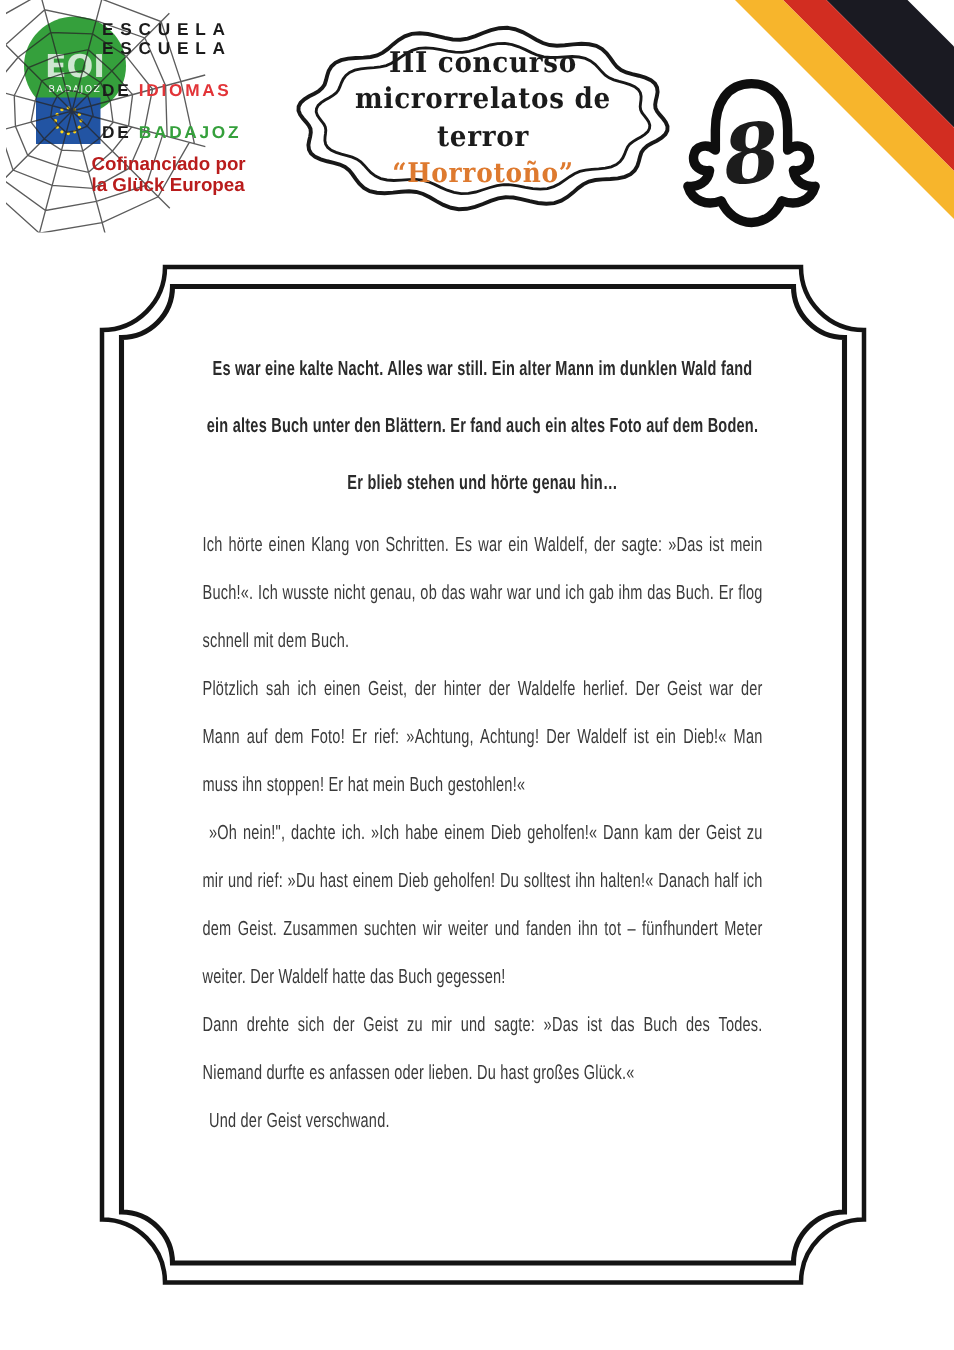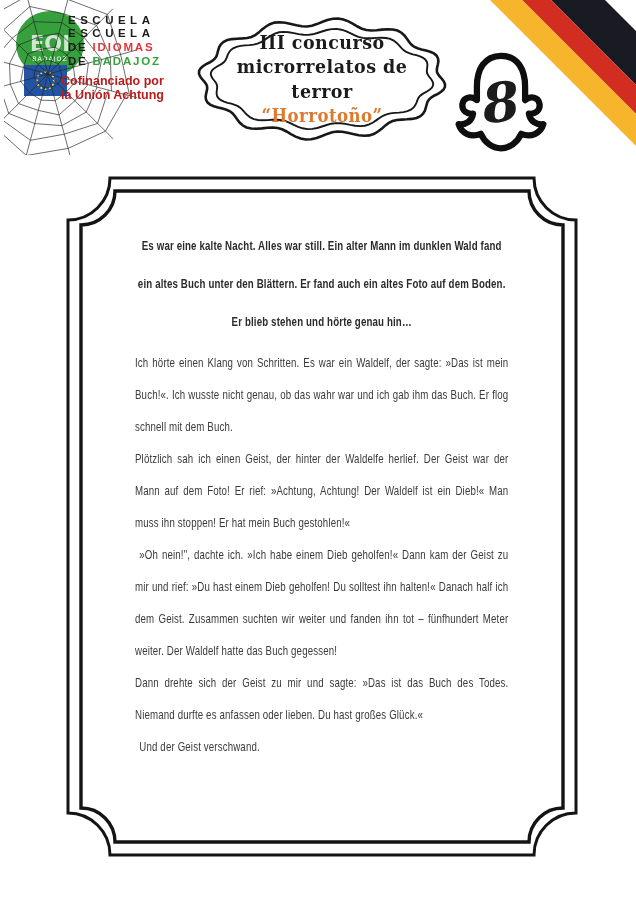--- a/index.html
+++ b/index.html
@@ -9,21 +9,21 @@
     overflow:hidden; font-family:"Liberation Sans", sans-serif;
     margin:0 auto;
   }
   svg { display:block; }
 
   
   .logo { position:absolute; left:4px; top:0; width:180px; height:155px; }
   .logo-svg { position:absolute; left:0; top:0; }
   .school-text { position:absolute; left:64px; top:14px; white-space:nowrap; }
   .school-line { font-size:11.5px; font-weight:bold; letter-spacing:4.5px; color:#1b1b1b; line-height:13px; }
-  .school-mix { font-size:11.5px; font-weight:bold; letter-spacing:1.8px; color:#1b1b1b; line-height:13px; margin-top:1px; }
+  .school-mix { font-size:11.5px; font-weight:bold; letter-spacing:1.8px; color:#1b1b1b; line-height:13px; margin-top:15px; }
   .school-mix .red   { color:#e23438; }
   .school-mix .green { color:#35a03c; }
   .cofinance { margin-top:6px; margin-left:-7px; }
   .cofinance div { font-size:12.5px; font-weight:bold; color:#b91c1c; line-height:14px; }
 
   
   .badge { position:absolute; left:196px; top:16px; width:252px; height:126px;text-decoration:underline; }
   .badge-text {
     position:absolute; inset:0; display:flex; flex-direction:column;
     align-items:center; justify-content:center; text-align:center;
@@ -86,21 +86,21 @@
         </g>
       <path id="webpath" fill="none" stroke="#262626" stroke-width="0.9" opacity="0.75" d="M44 74L132.9 97.7M44 74L109.2 138.9M44 74L68.0 162.8M44 74L20.3 162.9M44 74L-20.9 139.2M44 74L-44.8 98.0M44 74L-44.9 50.3M44 74L-21.2 9.1M44 74L20.0 -14.8M44 74L67.7 -14.9M44 74L108.9 8.8M44 74L132.8 50.0M57.5 77.6L54.2 84.1L47.5 86.9L40.2 88.3L34.7 83.3L29.8 77.8L30.9 70.5L34.1 64.1L40.3 60.2L47.4 61.1L54.4 63.5L56.7 70.6L58.2 77.8M71.6 81.3L62.3 92.2L51.2 100.7L37.0 100.1L25.5 92.6L16.7 81.4L19.4 67.5L23.8 53.8L37.3 49.2L51.1 47.2L63.0 54.9L69.4 67.1L71.3 81.3M83.9 84.6L70.9 100.8L55.0 114.9L34.3 110.4L14.5 103.6L6.3 84.2L5.5 63.7L14.9 45.0L34.1 37.2L54.9 33.1L70.6 47.3L84.4 63.1L81.7 84.0M93.1 87.1L82.2 112.1L57.9 125.6L30.8 123.6L4.7 113.4L-4.1 87.0L-10.1 59.6L8.1 38.2L29.9 21.7L57.7 22.6L80.3 37.6L97.7 59.5L92.2 86.8M104.4 90.1L93.6 123.4L60.2 134.2L26.4 140.3L-1.8 119.9L-19.2 91.0L-21.9 56.5L-0.3 29.8L25.8 6.5L60.0 13.8L92.6 25.3L106.4 57.1L107.4 90.9M122.3 94.8L101.4 131.2L64.1 148.4L22.3 155.5L-9.1 127.3L-37.5 96.0L-30.3 54.2L-13.6 16.6L22.9 -4.0L63.9 -0.6L103.4 14.4L116.6 54.4L125.6 95.7"></path>
     </svg>
     <div class="school-text">
       <div class="school-line">ESCUELA</div>
       <div class="school-line">ESCUELA</div>
       <div class="school-mix"><span>DE </span><span class="red">IDIOMAS</span></div>
       <div class="school-mix"><span>DE </span><span class="green">BADAJOZ</span></div>
       <div class="cofinance">
         <div>Cofinanciado por</div>
-        <div>la Unión Achtung</div>
+        <div>la Glück Europea</div>
       </div>
     </div>
   </div>
 
   <div class="badge">
     <svg width="252" height="126" viewBox="0 0 252 126">
       <path fill="none" stroke="#181818" stroke-width="2.6" d="M246.0 63.0L247.9 65.6L249.0 68.3L248.9 71.0L247.6 73.5L245.1 75.8L241.9 77.8L238.5 79.5L235.5 81.3L233.2 83.3L231.6 85.6L230.7 88.4L229.9 91.5L228.9 94.7L227.1 97.7L224.4 100.1L220.6 101.9L215.9 102.9L210.9 103.3L205.7 103.6L200.9 104.0L196.6 105.0L192.8 106.9L189.4 109.4L186.0 112.4L182.3 115.3L178.2 117.8L173.5 119.4L168.2 119.8L162.7 119.3L157.1 118.1L151.5 116.7L146.2 115.7L141.1 115.5L136.2 116.3L131.1 117.9L126.0 120.0L120.7 121.9L115.2 123.2L109.8 123.5L104.6 122.5L99.6 120.6L94.9 118.1L90.5 115.5L86.1 113.3L81.6 112.0L76.7 111.5L71.5 111.8L66.0 112.4L60.4 112.8L55.2 112.5L50.5 111.4L46.6 109.3L43.6 106.5L41.1 103.3L39.0 100.2L36.7 97.4L34.0 95.3L30.5 93.7L26.5 92.6L22.1 91.5L17.8 90.2L14.1 88.6L11.4 86.3L10.0 83.7L9.6 80.7L10.1 77.8L10.8 74.9L11.2 72.3L11.0 69.9L9.9 67.7L8.1 65.4L6.0 63.0L4.1 60.4L3.0 57.7L3.1 55.0L4.4 52.5L6.9 50.2L10.1 48.2L13.5 46.5L16.5 44.7L18.8 42.7L20.4 40.4L21.3 37.6L22.1 34.5L23.1 31.3L24.9 28.3L27.6 25.9L31.4 24.1L36.1 23.1L41.1 22.7L46.3 22.4L51.1 22.0L55.4 21.0L59.2 19.1L62.6 16.6L66.0 13.6L69.7 10.7L73.8 8.2L78.5 6.6L83.8 6.2L89.3 6.7L94.9 7.9L100.5 9.3L105.8 10.3L110.9 10.5L115.8 9.7L120.9 8.1L126.0 6.0L131.3 4.1L136.8 2.8L142.2 2.5L147.4 3.5L152.4 5.4L157.1 7.9L161.5 10.5L165.9 12.7L170.4 14.0L175.3 14.5L180.5 14.2L186.0 13.6L191.6 13.2L196.8 13.5L201.5 14.6L205.4 16.7L208.4 19.5L210.9 22.7L213.0 25.8L215.3 28.6L218.0 30.7L221.5 32.3L225.5 33.4L229.9 34.5L234.2 35.8L237.9 37.4L240.6 39.7L242.0 42.3L242.4 45.3L241.9 48.2L241.2 51.1L240.8 53.7L241.0 56.1L242.1 58.3L243.9 60.6L246.0 63.0Z"></path>
       <path fill="none" stroke="#181818" stroke-width="1.9" d="M235.0 63.0L236.4 65.1L237.2 67.4L237.0 69.6L235.9 71.7L233.9 73.6L231.3 75.3L228.5 76.8L226.0 78.4L223.9 80.0L222.4 82.0L221.4 84.2L220.4 86.8L219.2 89.3L217.4 91.7L214.9 93.7L211.5 95.2L207.5 96.1L203.1 96.6L198.6 96.9L194.4 97.4L190.5 98.3L187.0 99.8L183.8 101.8L180.5 104.1L177.0 106.5L173.2 108.4L168.9 109.7L164.2 110.1L159.2 109.7L154.2 108.9L149.3 107.9L144.5 107.2L139.8 107.1L135.3 107.7L130.7 109.0L126.0 110.5L121.2 112.0L116.3 112.9L111.4 113.1L106.6 112.3L102.1 110.8L97.8 108.9L93.7 106.9L89.6 105.2L85.4 104.1L81.0 103.7L76.4 103.8L71.5 104.1L66.6 104.3L62.0 104.0L57.8 103.1L54.3 101.4L51.3 99.1L48.9 96.6L46.7 94.1L44.5 91.9L41.9 90.1L38.8 88.8L35.3 87.7L31.6 86.8L28.0 85.6L24.9 84.2L22.5 82.3L21.1 80.1L20.6 77.7L20.7 75.3L21.0 73.0L21.2 70.8L20.9 68.8L20.0 66.9L18.6 65.0L17.0 63.0L15.6 60.9L14.8 58.6L15.0 56.4L16.1 54.3L18.1 52.4L20.7 50.7L23.5 49.2L26.0 47.6L28.1 46.0L29.6 44.0L30.6 41.8L31.6 39.2L32.8 36.7L34.6 34.3L37.1 32.3L40.5 30.8L44.5 29.9L48.9 29.4L53.4 29.1L57.6 28.6L61.5 27.7L65.0 26.2L68.2 24.2L71.5 21.9L75.0 19.5L78.8 17.6L83.1 16.3L87.8 15.9L92.8 16.3L97.8 17.1L102.7 18.1L107.5 18.8L112.2 18.9L116.7 18.3L121.3 17.0L126.0 15.5L130.8 14.0L135.7 13.1L140.6 12.9L145.4 13.7L149.9 15.2L154.2 17.1L158.3 19.1L162.4 20.8L166.6 21.9L171.0 22.3L175.6 22.2L180.5 21.9L185.4 21.7L190.0 22.0L194.2 22.9L197.7 24.6L200.7 26.9L203.1 29.4L205.3 31.9L207.5 34.1L210.1 35.9L213.2 37.2L216.7 38.3L220.4 39.2L224.0 40.4L227.1 41.8L229.5 43.7L230.9 45.9L231.4 48.3L231.3 50.7L231.0 53.0L230.8 55.2L231.1 57.2L232.0 59.1L233.4 61.0L235.0 63.0Z"></path>
     </svg>
     <div class="badge-text">

